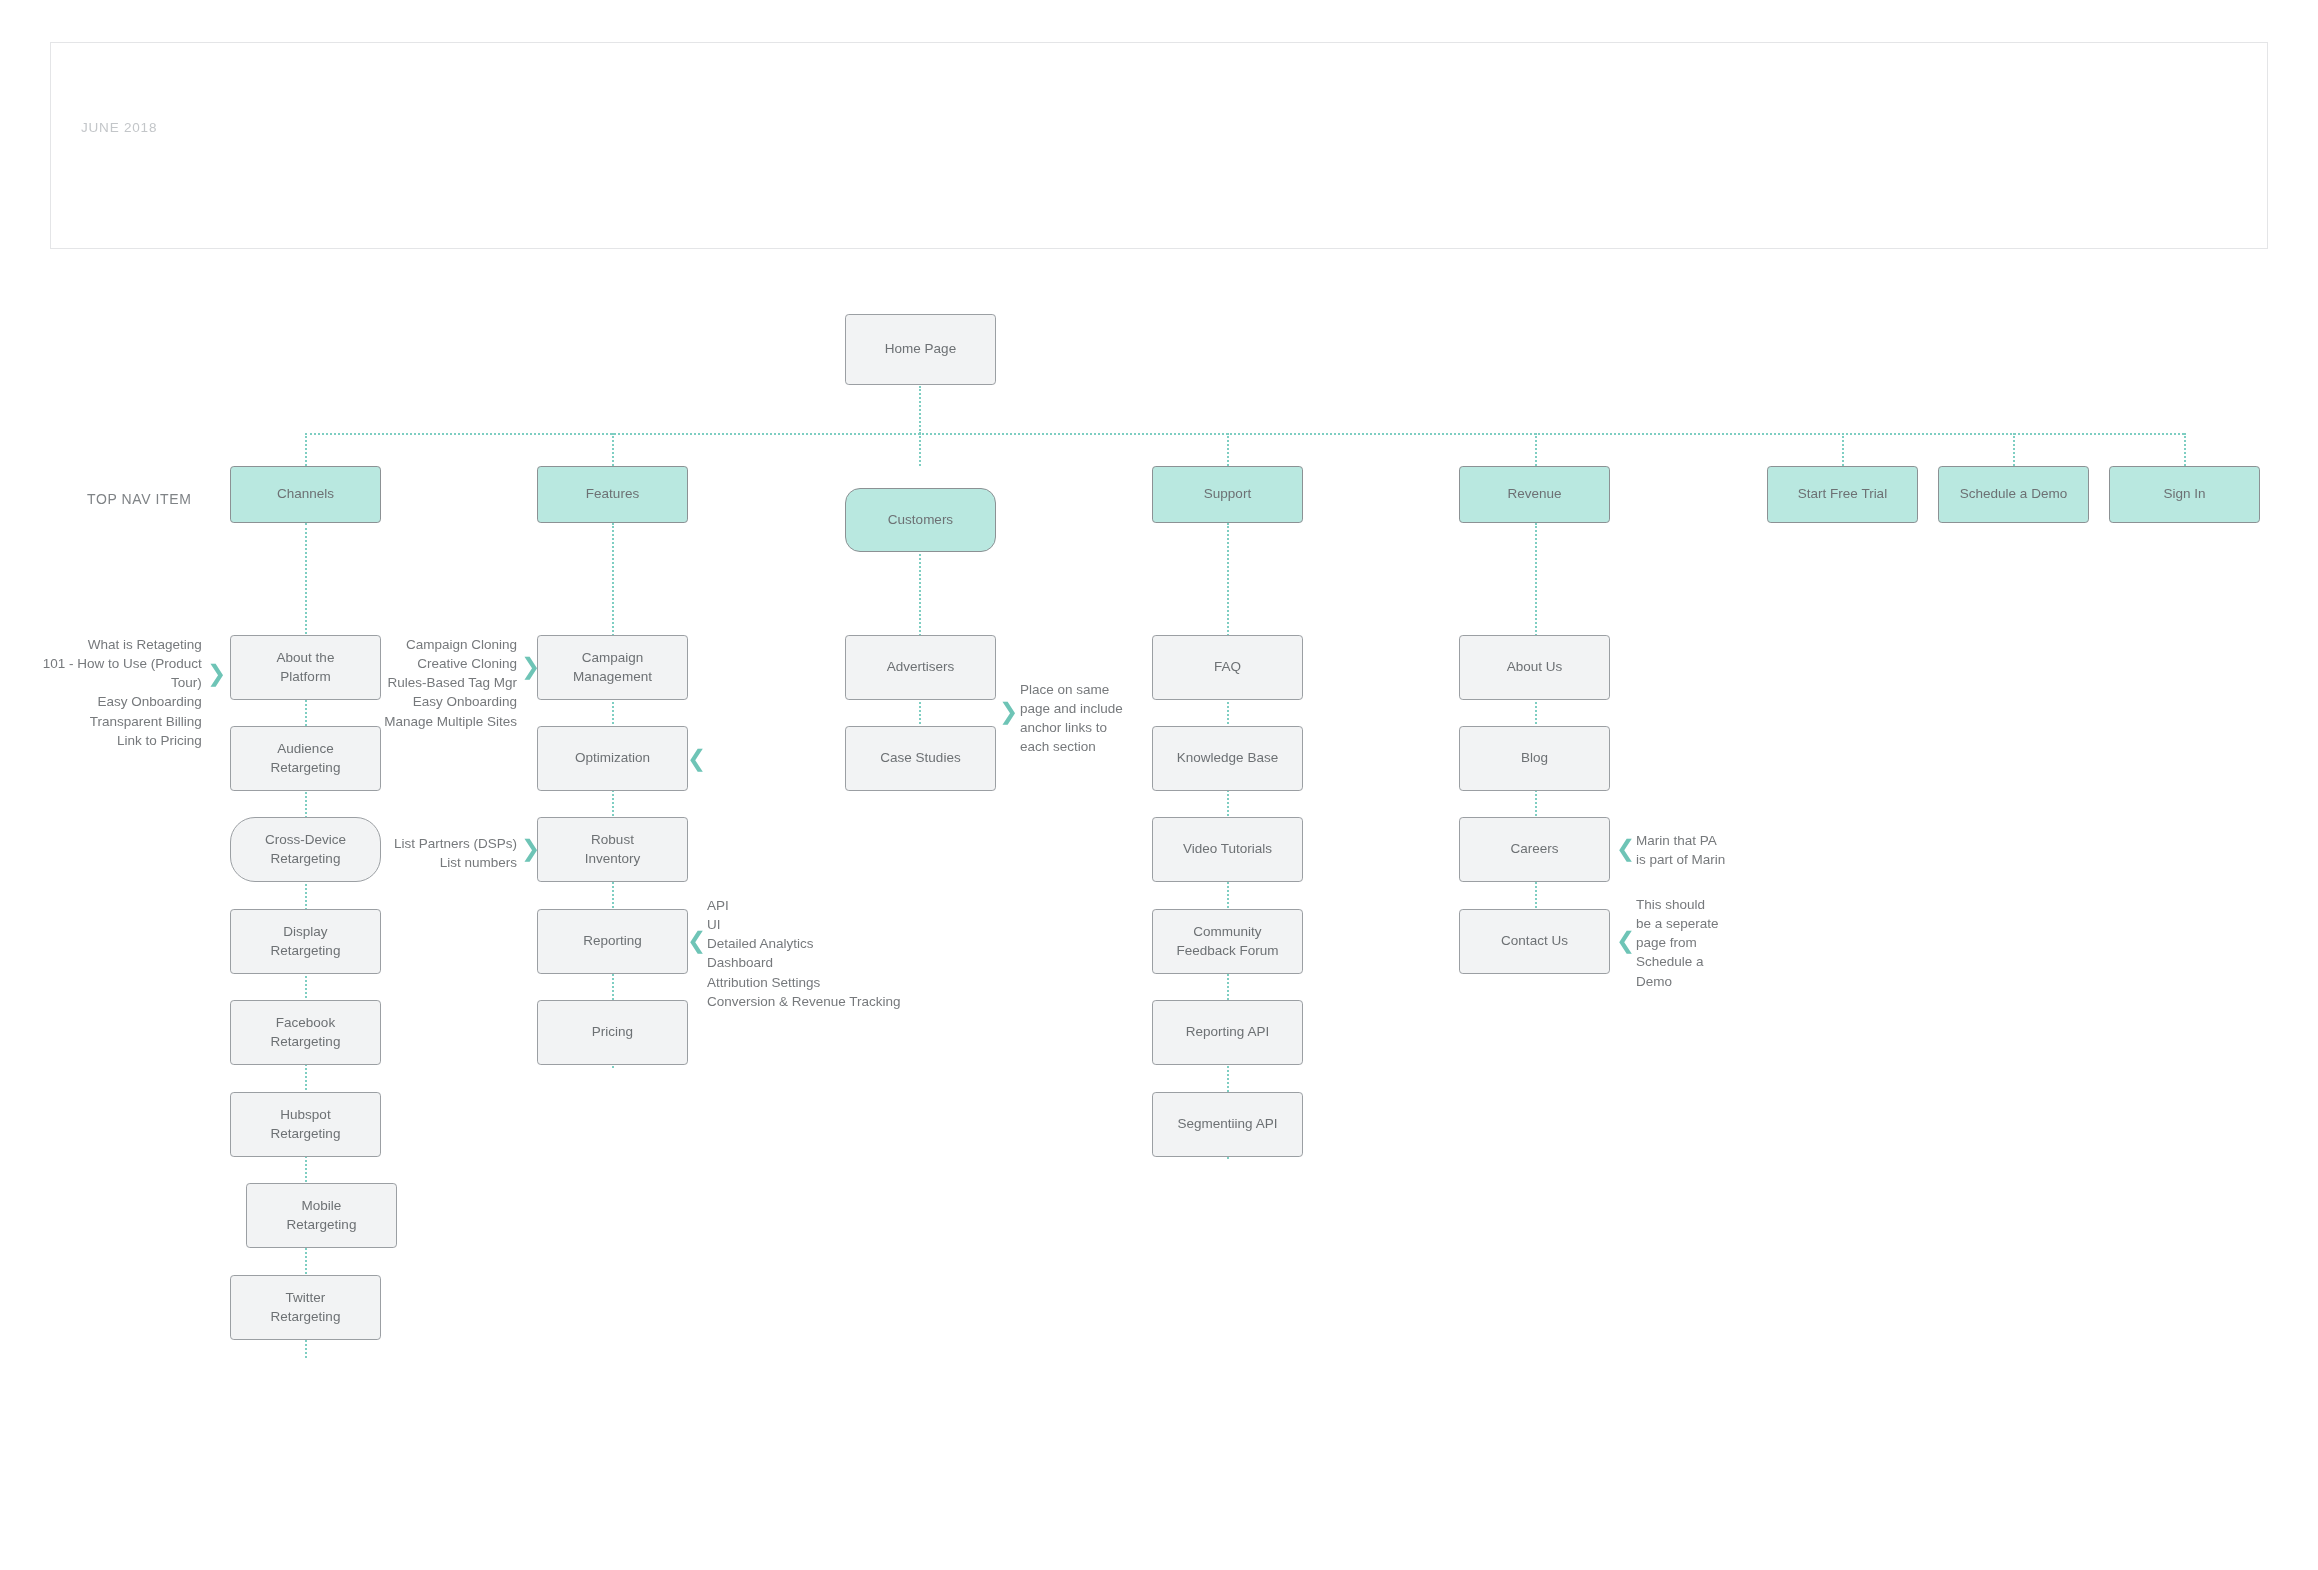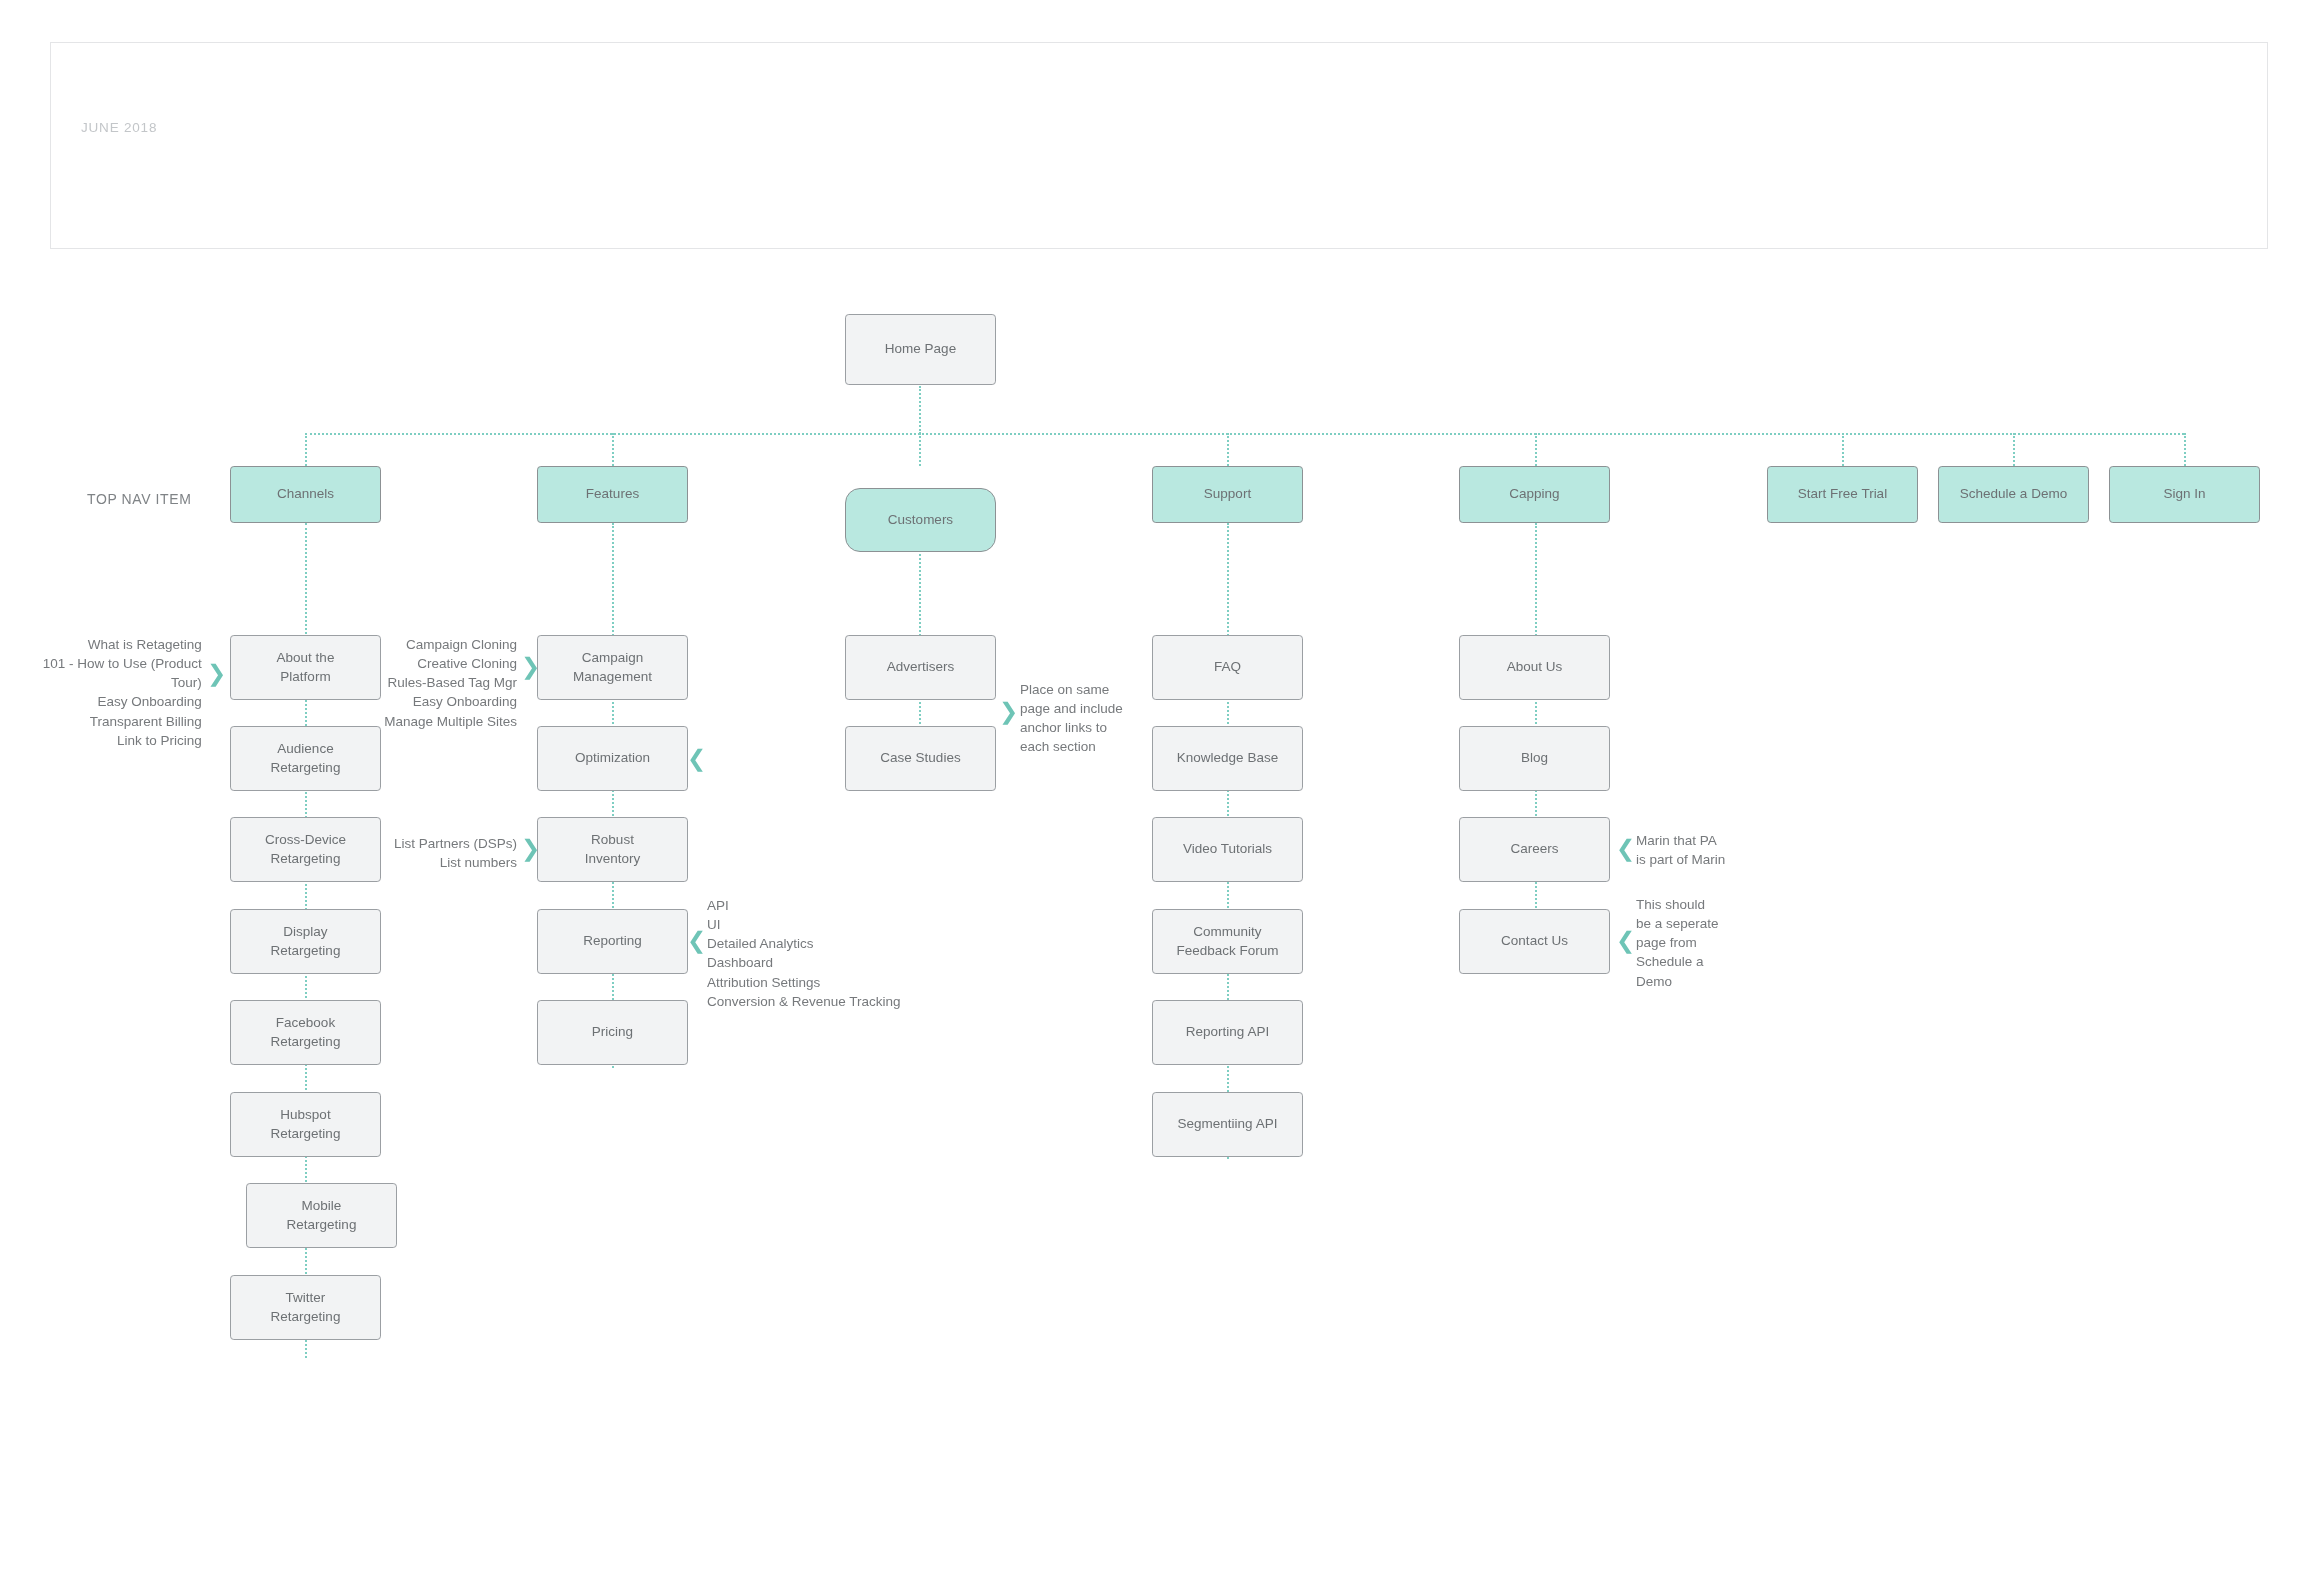--- a/index.html
+++ b/index.html
@@ -151,39 +151,39 @@
   <div class="node accent" style="left:537px; top:466px; width:151px; height:57px;">
     <span class="label">Features</span>
   </div>
   <div class="node accent" style="left:845px; top:488px; width:151px; height:64px;border-radius:15px;">
     <span class="label">Customers</span>
   </div>
   <div class="node accent" style="left:1152px; top:466px; width:151px; height:57px;">
     <span class="label">Support</span>
   </div>
   <div class="node accent" style="left:1459px; top:466px; width:151px; height:57px;">
-    <span class="label">Capping</span>
+    <span class="label">Revenue</span>
   </div>
   <div class="node accent" style="left:1767px; top:466px; width:151px; height:57px;">
     <span class="label">Start Free Trial</span>
   </div>
   <div class="node accent" style="left:1938px; top:466px; width:151px; height:57px;">
     <span class="label">Schedule a Demo</span>
   </div>
   <div class="node accent" style="left:2109px; top:466px; width:151px; height:57px;">
     <span class="label">Sign In</span>
   </div>
 
   <div class="node" style="left:230px; top:635px; width:151px; height:65px;">
     <span class="label">About the<br>Platform</span>
   </div>
   <div class="node" style="left:230px; top:726px; width:151px; height:65px;">
     <span class="label">Audience<br>Retargeting</span>
   </div>
-  <div class="node" style="left:230px; top:817px; width:151px; height:65px;">
+  <div class="node" style="left:230px; top:817px; width:151px; height:65px;border-radius:25px;">
     <span class="label">Cross-Device<br>Retargeting</span>
   </div>
   <div class="node" style="left:230px; top:909px; width:151px; height:65px;">
     <span class="label">Display<br>Retargeting</span>
   </div>
   <div class="node" style="left:230px; top:1000px; width:151px; height:65px;">
     <span class="label">Facebook<br>Retargeting</span>
   </div>
   <div class="node" style="left:230px; top:1092px; width:151px; height:65px;">
     <span class="label">Hubspot<br>Retargeting</span>

